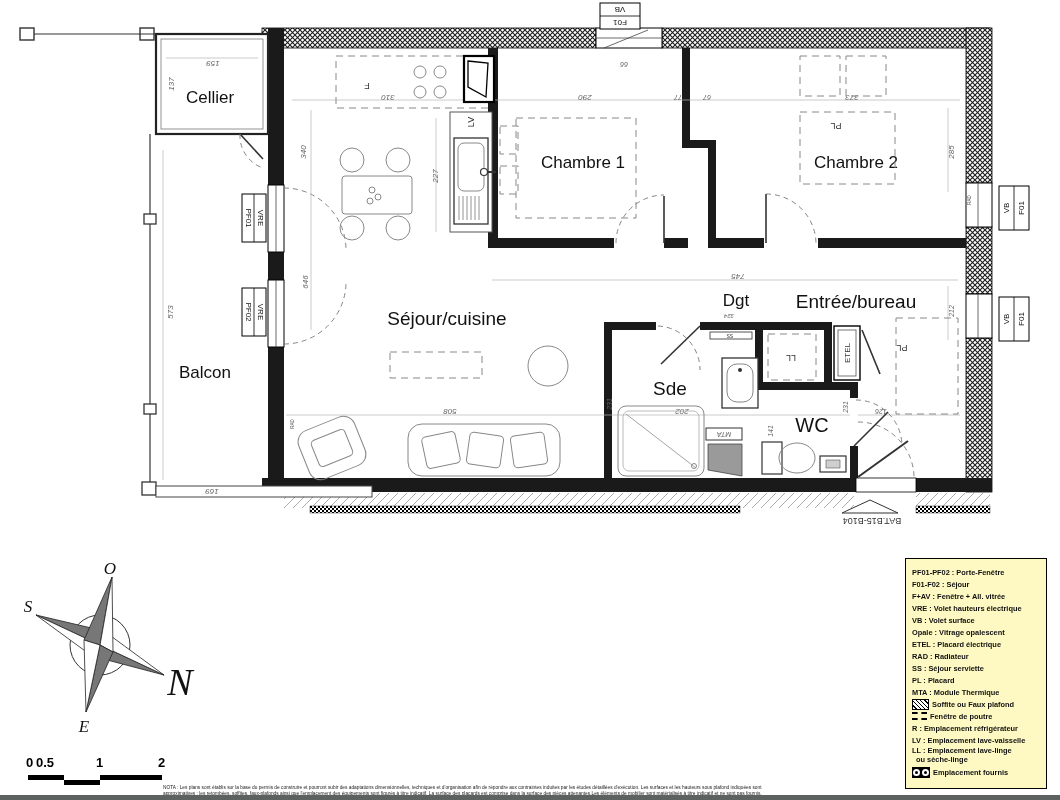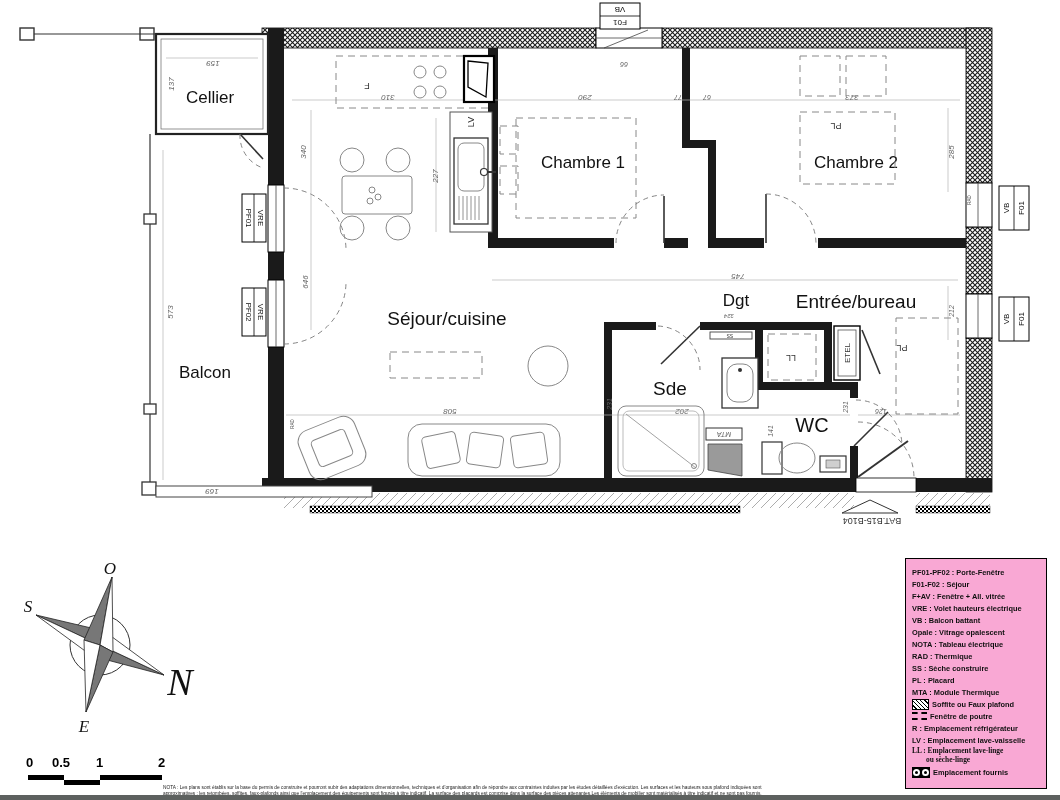--- a/index.html
+++ b/index.html
@@ -21,24 +21,24 @@
   .bat{font-size:9px;fill:#333;}
   .wall{fill:#1a1a1a;}
   .thin{stroke:#333;stroke-width:1.2;fill:none;}
   .thin2{stroke:#444;stroke-width:0.8;fill:none;}
   .furn{stroke:#888;stroke-width:1;fill:none;}
   .dash{stroke:#888;stroke-width:1;fill:none;stroke-dasharray:7 5;}
   .arc{stroke:#777;stroke-width:0.9;fill:none;stroke-dasharray:5 4;}
   .dimln{stroke:#b5b5b5;stroke-width:0.7;fill:none;}
   .lblbox{fill:#fff;stroke:#000;stroke-width:1;}
   
-  #legend{position:absolute;left:905px;top:558px;width:142px;height:231px;border:1.6px solid #000;background:#f9a8d4;box-sizing:border-box;padding:7px 3px 0 6px;}
+  #legend{position:absolute;left:905px;top:558px;width:142px;height:231px;border:1.6px solid #000;background:#fef9c3;box-sizing:border-box;padding:7px 3px 0 6px;}
   .lg-row{display:flex;align-items:center;gap:3px;height:12px;font-size:7.4px;font-weight:bold;color:#111;white-space:nowrap;}
-  .lg-row.two{height:auto;display:block;font-family:Liberation Serif, serif;}
-  .lg-text2{display:block;margin-left:14px;height:11px;}
+  .lg-row.two{height:auto;display:block;}
+  .lg-text2{display:block;margin-left:4px;height:11px;}
   .lg-icon{display:inline-block;flex:none;}
   .ic-soffite{width:15px;height:9px;border:1px solid #000;background:repeating-linear-gradient(45deg,#fff 0 2px,#000 2px 3px);}
   .ic-retombee{width:15px;height:4px;border-top:2px dashed #000;border-bottom:2px dashed #000;}
   .ic-cuisson{width:18px;height:11px;background:#000;display:inline-flex;align-items:center;justify-content:space-evenly;}
   .burner{width:7px;height:7px;border-radius:50%;background:#000;border:2px solid #fff;box-sizing:border-box;}
   
   #compass{position:absolute;left:12px;top:560px;}
   #scalebar{position:absolute;left:22px;top:755px;width:160px;height:36px;}
   #scalebar .num{position:absolute;top:0;font-size:13px;font-weight:bold;color:#000;}
   #scalebar .seg{position:absolute;background:#000;height:5px;}
@@ -369,33 +369,33 @@
   <div class="lg-row">
         <span>F01-F02 : Séjour</span>
       </div>
   <div class="lg-row">
         <span>F+AV : Fenêtre + All. vitrée</span>
       </div>
   <div class="lg-row">
         <span>VRE : Volet hauteurs électrique</span>
       </div>
   <div class="lg-row">
-        <span>VB : Balcon battant</span>
+        <span>VB : Volet surface</span>
       </div>
   <div class="lg-row">
         <span>Opale : Vitrage opalescent</span>
       </div>
   <div class="lg-row">
-        <span>NOTA : Tableau électrique</span>
-      </div>
-  <div class="lg-row">
-        <span>RAD : Thermique</span>
-      </div>
-  <div class="lg-row">
-        <span>SS : Sèche construire</span>
+        <span>ETEL : Placard électrique</span>
+      </div>
+  <div class="lg-row">
+        <span>RAD : Radiateur</span>
+      </div>
+  <div class="lg-row">
+        <span>SS : Séjour serviette</span>
       </div>
   <div class="lg-row">
         <span>PL : Placard</span>
       </div>
   <div class="lg-row">
         <span>MTA : Module Thermique</span>
       </div>
   <div class="lg-row">
         <span class="lg-icon ic-soffite"></span>
         <span>Soffite ou Faux plafond</span>
@@ -435,21 +435,21 @@
   <polygon points="74,152 88,85 72,80" fill="#fff" stroke="#222" stroke-width="0.8"></polygon>
   <text class="cmp-letter" x="98" y="14" font-size="17" text-anchor="middle">O</text>
   <text class="cmp-letter" x="16" y="52" font-size="17" text-anchor="middle">S</text>
   <text class="cmp-letter" x="72" y="172" font-size="17" text-anchor="middle">E</text>
   <text class="cmp-letter" x="168" y="135" font-size="38" text-anchor="middle">N</text>
 </svg>
 
 
 <div id="scalebar">
   <span class="num" style="left:4px;">0</span>
-  <span class="num" style="left:30px;">0.5</span>
+  <span class="num" style="left:14px;">0.5</span>
   <span class="num" style="left:74px;">1</span>
   <span class="num" style="left:136px;">2</span>
   <span class="seg" style="left:6px;top:20px;width:36px;"></span>
   <span class="seg" style="left:42px;top:25px;width:36px;"></span>
   <span class="seg" style="left:78px;top:20px;width:62px;"></span>
 </div>
 
 
 <div id="nota">
   <div>NOTA : Les plans sont établis sur la base du permis de construire et pourront subir des adaptations dimensionnelles, techniques et d'organisation afin de répondre aux contraintes induites par les études détaillées d'exécution. Les surfaces et les hauteurs sous plafond indiquées sont</div>

